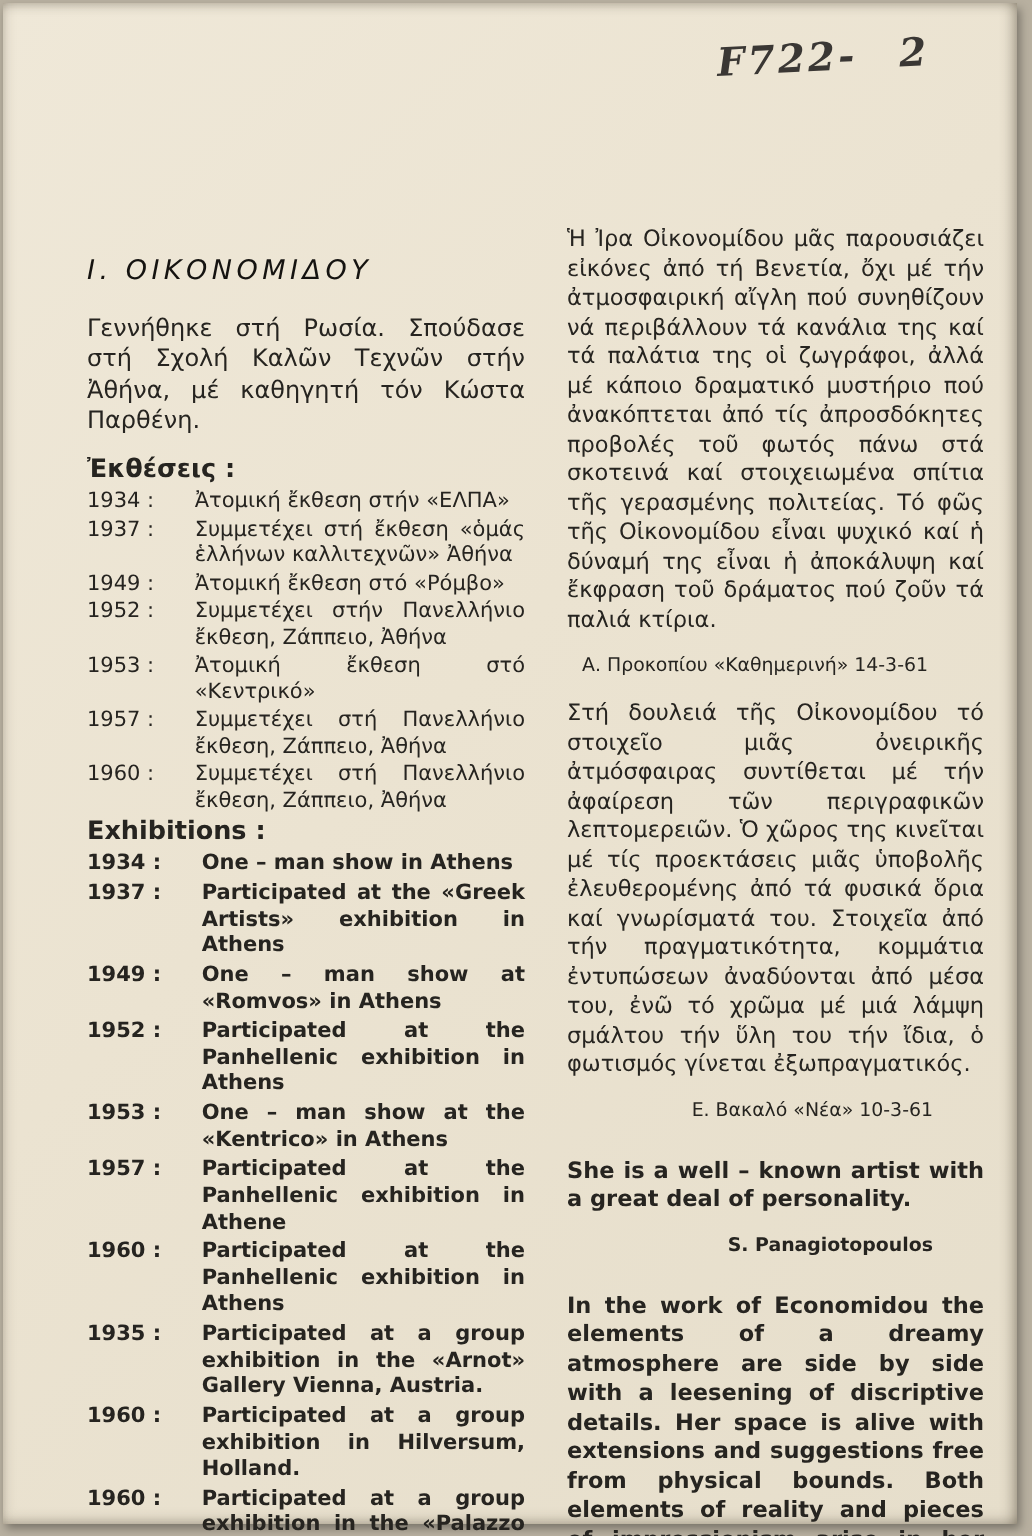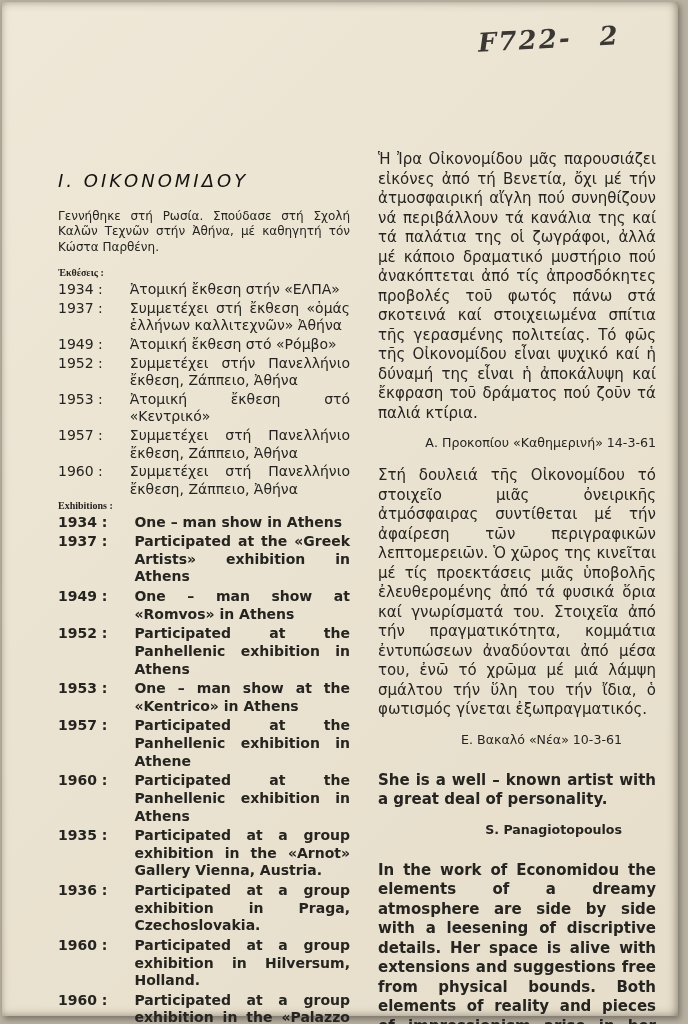--- a/index.html
+++ b/index.html
@@ -47,29 +47,28 @@
     font-size:18px;font-weight:normal;font-style:italic;
     letter-spacing:3px;color:#151310;
     margin:0 0 18px 0;
   }
   .en-title{
     font-size:21px;font-weight:bold;font-style:italic;
     letter-spacing:2px;color:#151310;
     margin:26px 0 14px 0;
   }
   .bio{
-    font-size:12px;line-height:1.28;
+    font-size:16px;line-height:1.28;
     text-align:justify;
     margin:0 0 12px 0;
   }
   .bio-en{font-weight:bold;}
   .ex-label{
-    font-size:10px;font-weight:bold;
+    font-size:17px;font-weight:bold;
     margin:0 0 3px 0;
-    font-family:Liberation Serif, serif;
   }
   .ex-list{margin:0;}
   .ex-row{
     display:flex;
     font-size:14px;line-height:1.26;
     margin:0 0 1px 0;
     justify-content:center;
   }
   .ex-row .yr{flex:0 0 42px;white-space:nowrap;}
   .ex-row .tx{flex:1;text-align:justify;margin-left:27px;}
@@ -79,21 +78,21 @@
     text-align:justify;
     margin:0 0 12px 0;
   }
   .quote-en{font-weight:bold;}
   .credit{
     font-size:12.6px;
     margin:0 0 16px 0;
   }
   .credit-left{padding-left:10px;}
   .credit-right{text-align:right;padding-right:34px;font-weight:bold;}
-  .credit-gr{font-weight:normal;text-align:right;}
+  .credit-gr{font-weight:normal;}
   .sp{height:8px;}
 </style>
 </head>
 <body>
 
 <div class="page">
 
   <div class="handwritten">
     <span>F722-</span><span class="hw-num2">2</span>
   </div>
@@ -170,24 +169,20 @@
         </div>
         <div class="ex-row">
           <span class="yr">1960 :</span>
           <span class="tx">Participated at the Panhellenic exhibition in Athens</span>
         </div>
         <div class="ex-row">
           <span class="yr">1935 :</span>
           <span class="tx">Participated at a group exhibition in the «Arnot» Gallery Vienna, Austria.</span>
         </div>
         <div class="ex-row">
-          <span class="yr">1936 :</span>
-          <span class="tx">Participated at a group exhibition in Praga, Czechoslovakia.</span>
-        </div>
-        <div class="ex-row">
           <span class="yr">1960 :</span>
           <span class="tx">Participated at a group exhibition in Hilversum, Holland.</span>
         </div>
         <div class="ex-row">
           <span class="yr">1960 :</span>
           <span class="tx">Participated at a group exhibition in the «Palazzo Municipale», Rome.</span>
         </div>
       </div>
 
     </div>

